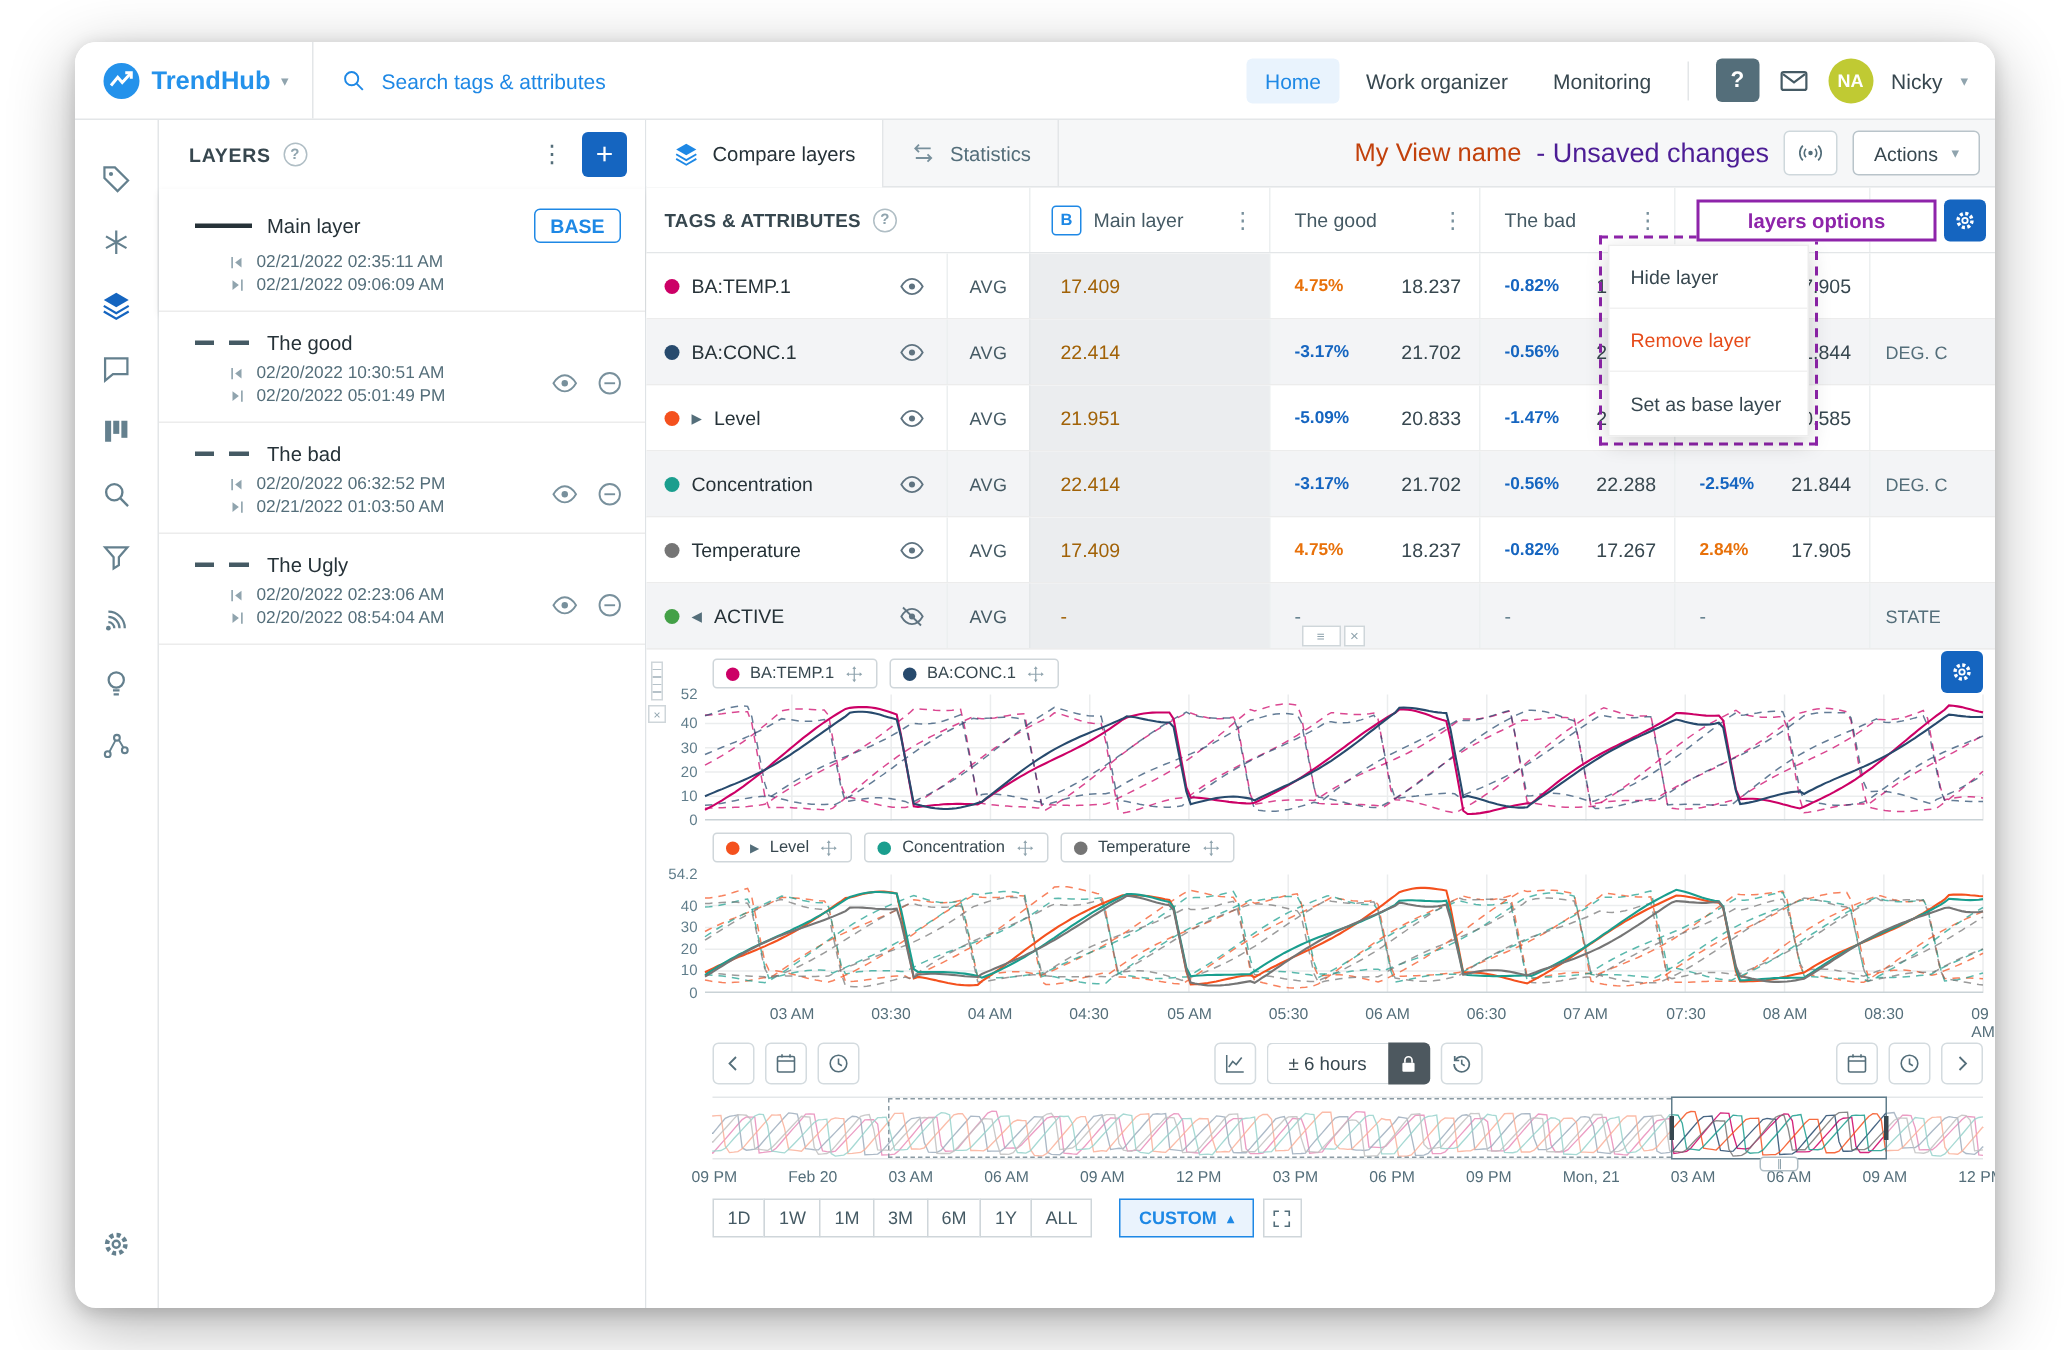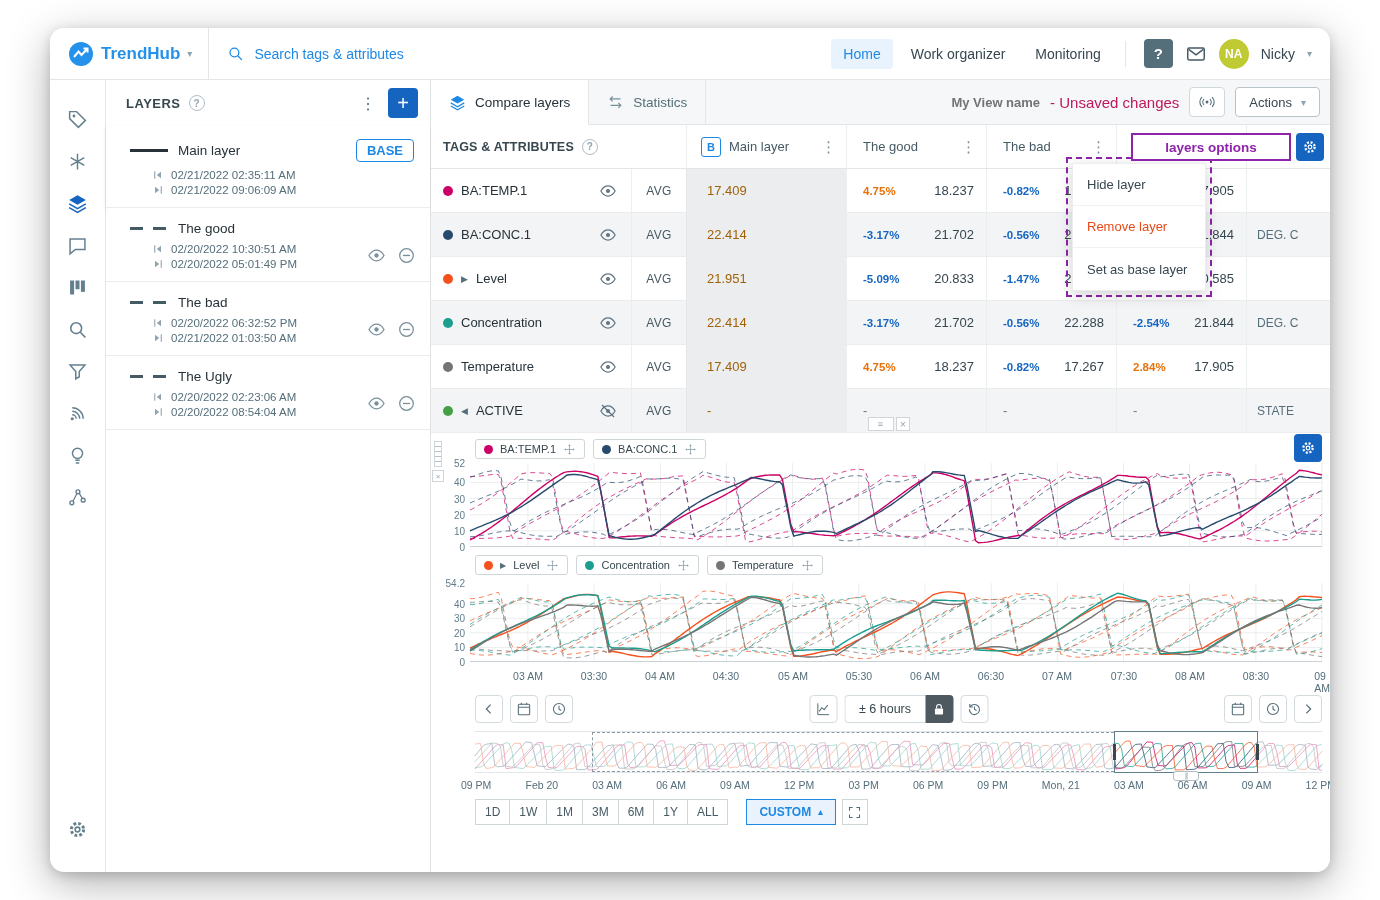--- a/index.html
+++ b/index.html
@@ -61,22 +61,22 @@
   
   .main{flex:1;min-width:0;display:flex;flex-direction:column;position:relative;background:#fff;}
   .tabsrow{height:45px;flex:0 0 auto;background:#f6f7f8;border-bottom:1px solid #e3e6e8;display:flex;align-items:stretch;}
   .tabs{display:flex;align-items:stretch;}
   .tab{display:flex;align-items:center;gap:9px;padding:0 18px;font-size:13.5px;color:#546e7a;border-right:1px solid #e3e6e8;cursor:pointer;position:relative;}
   .tab .tic{width:17px;height:17px;display:block;color:#78909c;}
   .tab.active{background:#fff;color:#263238;}
   .tab.active .tic{color:#1e88e5;}
   .tab.active::after{content:'';position:absolute;left:0;right:0;bottom:-1px;height:1px;background:#fff;}
   .view-head{margin-left:auto;display:flex;align-items:center;gap:10px;padding-right:10px;}
-  .view-name{font-size:13px;font-weight:700;color:#737373;}
-  .view-status{font-size:15px;color:#be185d;}
+  .view-name{font-size:17px;font-weight:400;color:#c2410c;}
+  .view-status{font-size:18px;color:#4c1d95;}
   .broadcast-btn{width:36px;height:30px;border:1px solid #cfd8dc;border-radius:4px;background:#fff;color:#546e7a;display:grid;place-items:center;cursor:pointer;}
   .broadcast-btn .bic{width:18px;height:18px;display:block;}
   .actions-btn{height:30px;border:1px solid #b9c4ca;border-radius:4px;background:#fff;display:flex;align-items:center;gap:9px;padding:0 13px;font-size:13px;color:#37474f;cursor:pointer;}
 
   
   .tablewrap{flex:0 0 auto;}
   .thead,.trow{display:grid;grid-template-columns:200px 55px 160px 140px 130px 130px 84px;align-items:stretch;}
   .thead{height:44px;border-bottom:1px solid #e3e6e8;}
   .th{display:flex;align-items:center;font-size:13px;color:#455a64;}
   .th-tags{grid-column:1/3;padding-left:12px;gap:8px;font-weight:700;font-size:12.5px;letter-spacing:.2px;color:#37474f;}

